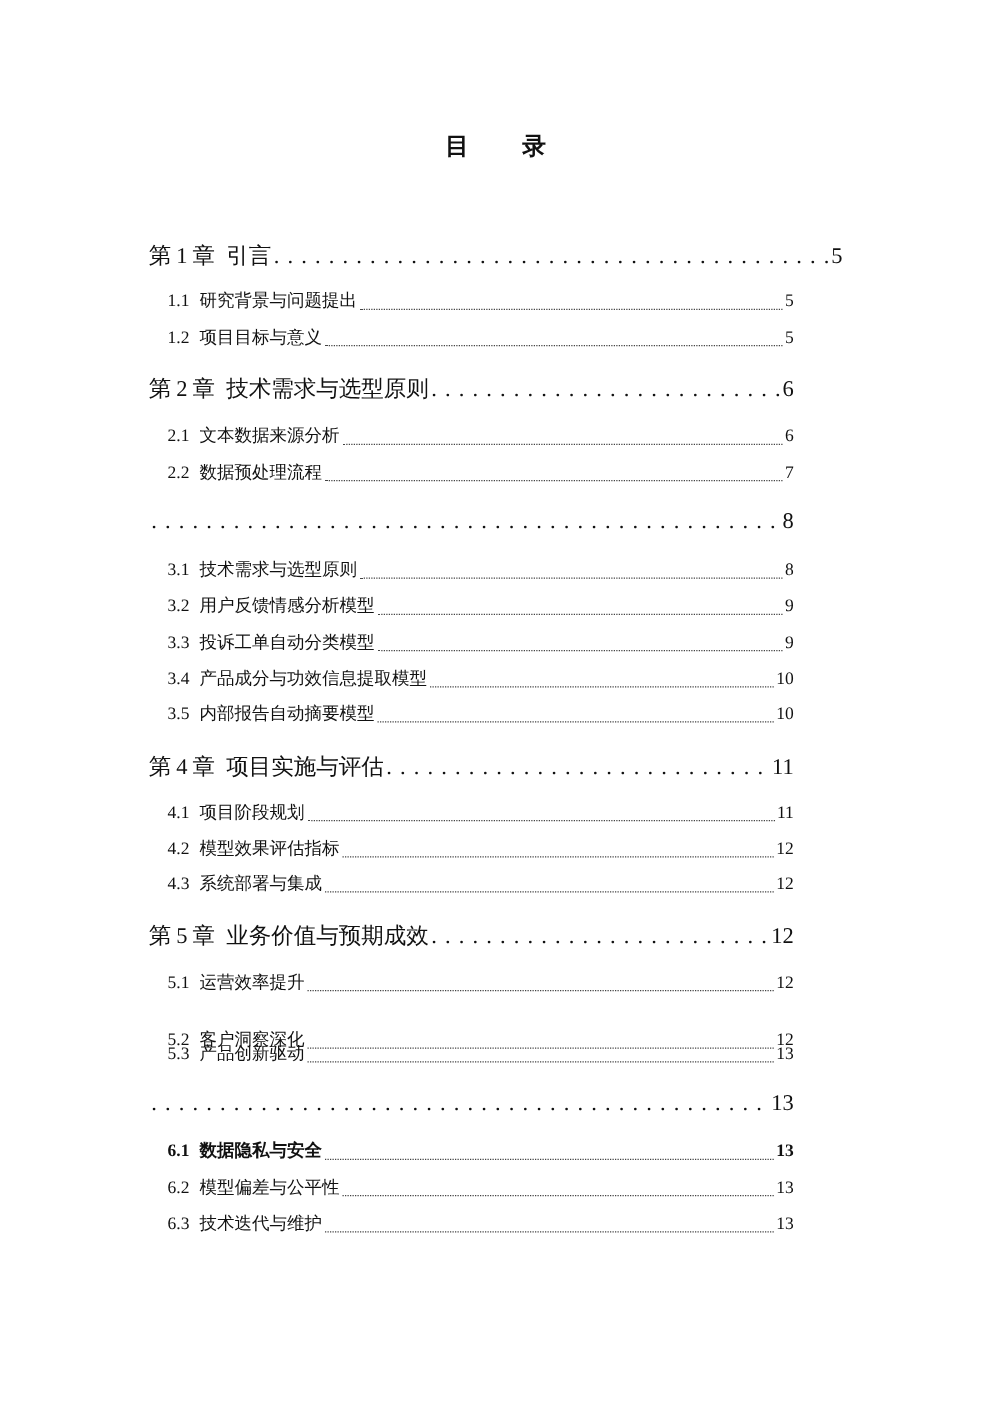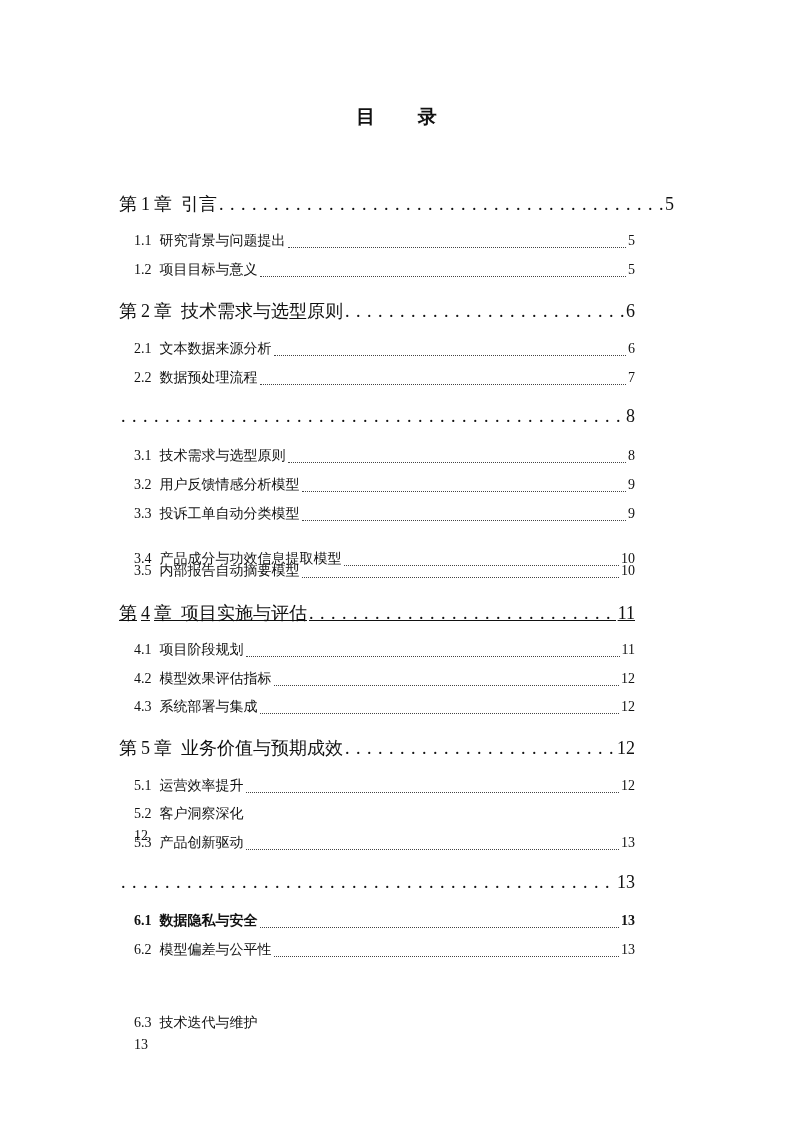--- a/index.html
+++ b/index.html
@@ -67,32 +67,32 @@
 <div class="entry section" style="top:476px;">
   <span class="label"><span class="sec-num">3.2</span><span>用户反馈情感分析模型</span></span>
   <span class="leader"></span>
   <span class="page">9</span>
 </div>
 <div class="entry section" style="top:505px;">
   <span class="label"><span class="sec-num">3.3</span><span>投诉工单自动分类模型</span></span>
   <span class="leader"></span>
   <span class="page">9</span>
 </div>
-<div class="entry section" style="top:534px;margin-top:16px;">
+<div class="entry section" style="top:534px;">
   <span class="label"><span class="sec-num">3.4</span><span>产品成分与功效信息提取模型</span></span>
   <span class="leader"></span>
   <span class="page">10</span>
 </div>
 <div class="entry section" style="top:562px;">
   <span class="label"><span class="sec-num">3.5</span><span>内部报告自动摘要模型</span></span>
   <span class="leader"></span>
   <span class="page">10</span>
 </div>
 
-<div class="entry chapter" style="top:601px; width:516px;text-decoration:underline;">
+<div class="entry chapter" style="top:601px; width:516px;">
   <span class="label"><span>第</span><span class="num">4</span><span>章</span>&nbsp;&nbsp;<span>项目实施与评估</span></span>
   <span class="leader"></span>
   <span class="page">11</span>
 </div>
 <div class="entry section" style="top:641px;">
   <span class="label"><span class="sec-num">4.1</span><span>项目阶段规划</span></span>
   <span class="leader"></span>
   <span class="page">11</span>
 </div>
 <div class="entry section" style="top:670px;">
@@ -109,21 +109,21 @@
 <div class="entry chapter" style="top:736px; width:516px;">
   <span class="label"><span>第</span><span class="num">5</span><span>章</span>&nbsp;&nbsp;<span>业务价值与预期成效</span></span>
   <span class="leader"></span>
   <span class="page">12</span>
 </div>
 <div class="entry section" style="top:777px;">
   <span class="label"><span class="sec-num">5.1</span><span>运营效率提升</span></span>
   <span class="leader"></span>
   <span class="page">12</span>
 </div>
-<div class="entry section" style="top:805px;flex-direction:column;">
+<div class="entry section" style="top:823px;">
   <span class="label"><span class="sec-num">5.2</span><span>客户洞察深化</span></span>
   <span class="leader"></span>
   <span class="page">12</span>
 </div>
 <div class="entry section" style="top:834px;">
   <span class="label"><span class="sec-num">5.3</span><span>产品创新驱动</span></span>
   <span class="leader"></span>
   <span class="page">13</span>
 </div>
 
@@ -134,17 +134,17 @@
 <div class="entry section" style="top:912px;font-weight:bold;">
   <span class="label"><span class="sec-num">6.1</span><span>数据隐私与安全</span></span>
   <span class="leader"></span>
   <span class="page">13</span>
 </div>
 <div class="entry section" style="top:941px;">
   <span class="label"><span class="sec-num">6.2</span><span>模型偏差与公平性</span></span>
   <span class="leader"></span>
   <span class="page">13</span>
 </div>
-<div class="entry section" style="top:1014px;flex-direction:column;">
+<div class="entry section" style="top:970px;">
   <span class="label"><span class="sec-num">6.3</span><span>技术迭代与维护</span></span>
   <span class="leader"></span>
   <span class="page">13</span>
 </div>
 
 </body></html>

